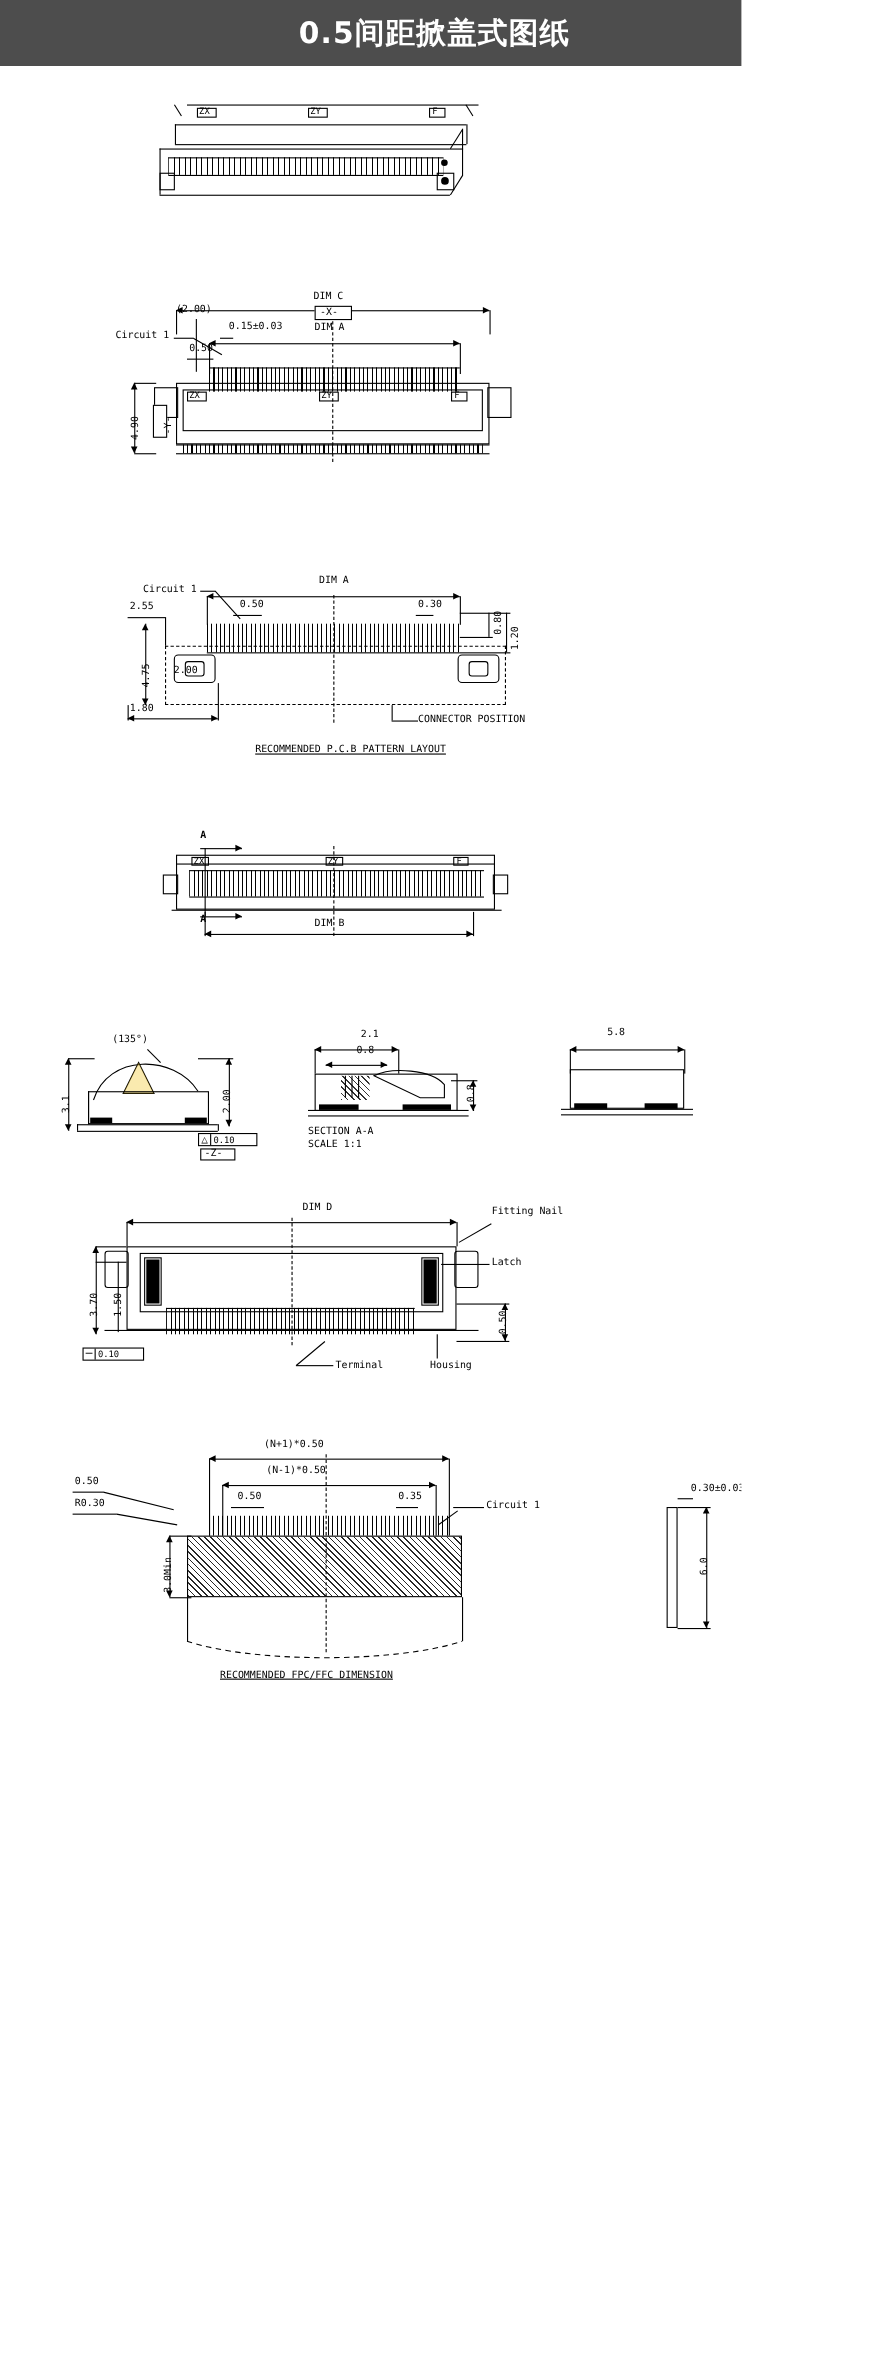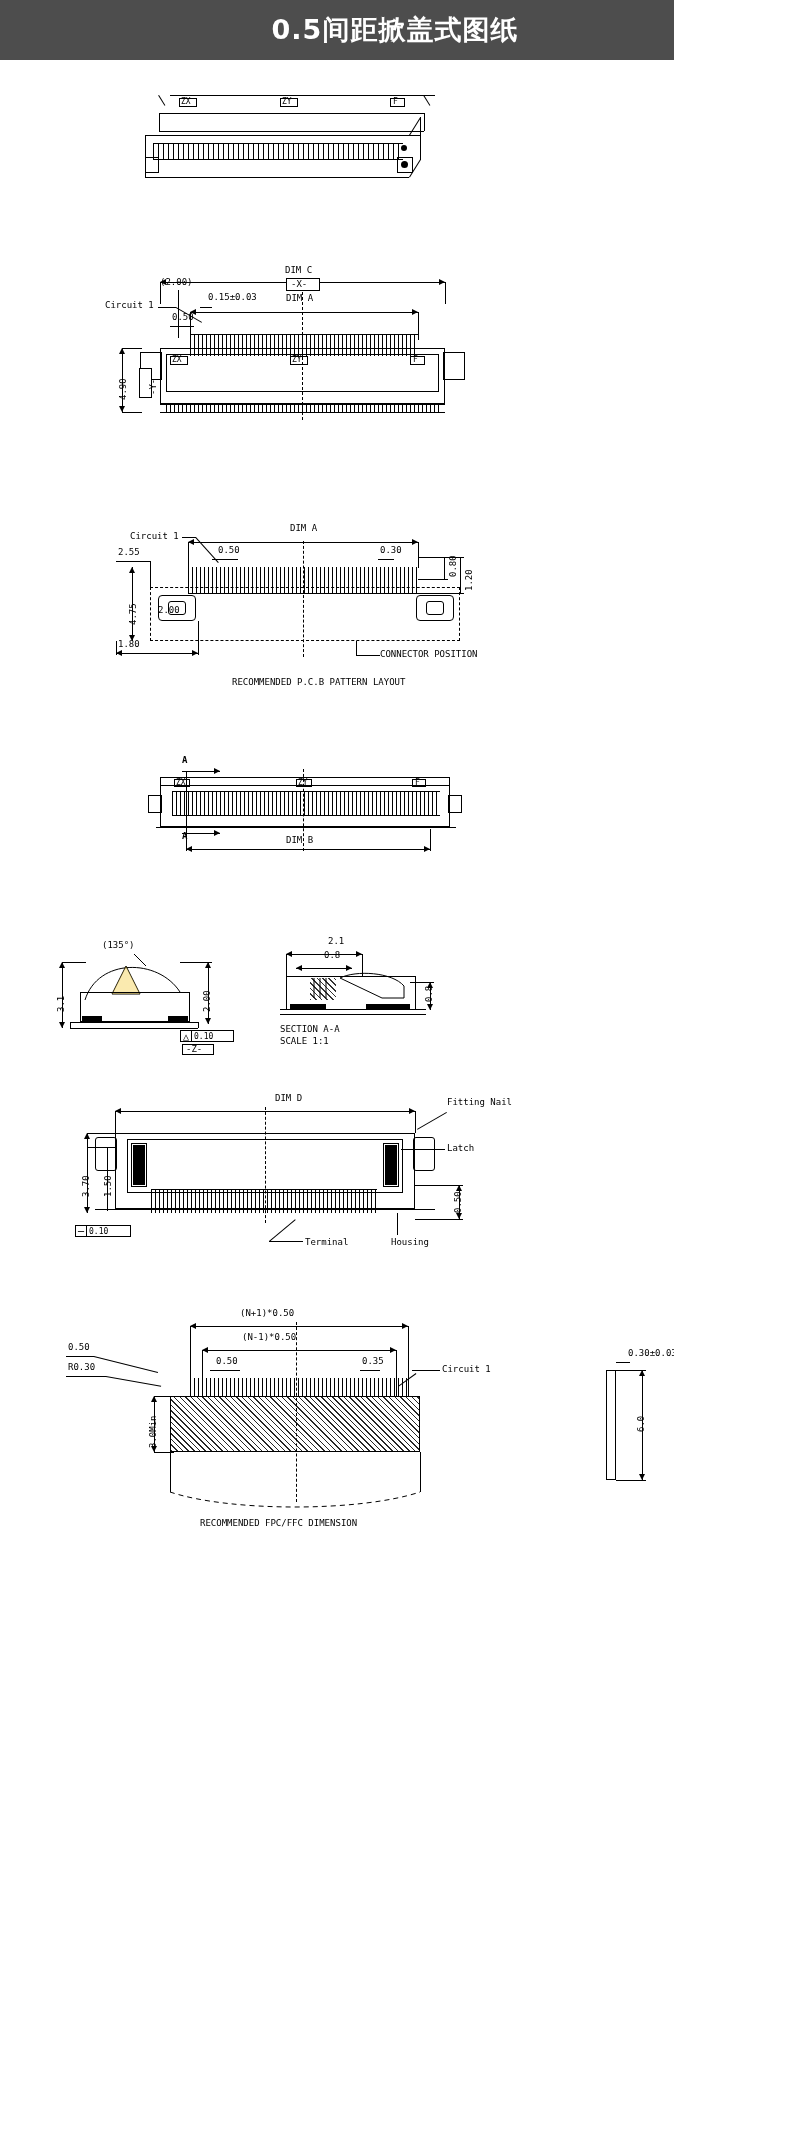--- a/index.html
+++ b/index.html
@@ -28,21 +28,21 @@
   .ctr{position:absolute;border-top:1px dashed #000;}
   .arrowL,.arrowR{position:absolute;width:0;height:0;border-top:3px solid transparent;border-bottom:3px solid transparent;}
   .arrowL{border-right:6px solid #000;}
   .arrowR{border-left:6px solid #000;}
   .arrowU,.arrowD{position:absolute;width:0;height:0;border-left:3px solid transparent;border-right:3px solid transparent;}
   .arrowU{border-bottom:6px solid #000;}
   .arrowD{border-top:6px solid #000;}
   .gdt{position:absolute;border:1px solid #000;height:12px;display:flex;align-items:center;font-family:"DejaVu Sans Mono",monospace;font-size:8px;box-sizing:border-box;}
   .gdt span{padding:0 2px;}
   .gdt .sep{border-left:1px solid #000;height:100%;display:flex;align-items:center;}
-  .cap{position:absolute;font-family:"DejaVu Sans Mono",monospace;font-size:9px;white-space:nowrap;}
+  .cap{position:absolute;font-family:"DejaVu Sans Mono",monospace;font-size:9px;text-decoration:underline;white-space:nowrap;}
 </style>
 </head>
 <body>
 
 <div class="page">
 
   <div class="header">
     <div class="title">0.5间距掀盖式图纸</div>
   </div>
 
@@ -303,20 +303,33 @@
     <div class="ln v" style="left:160px;top:62px;height:28px;"></div>
     <div class="arrowU" style="left:157px;top:62px;"></div>
     <div class="arrowD" style="left:157px;top:84px;"></div>
     <div class="lbl rot" style="left:154px;top:82px;">0.8</div>
     <div class="ln h" style="left:140px;top:62px;width:24px;"></div>
 
     <div class="lbl" style="left:10px;top:104px;">SECTION A-A</div>
     <div class="lbl" style="left:10px;top:116px;">SCALE      1:1</div>
   </div>
 
+  <div class="blk" style="left:500px;top:920px;width:160px;height:120px;">
+    <div class="lbl" style="left:52px;top:14px;">5.8</div>
+    <div class="ln h" style="left:18px;top:34px;width:104px;"></div>
+    <div class="arrowL" style="left:18px;top:31px;"></div>
+    <div class="arrowR" style="left:116px;top:31px;"></div>
+    <div class="ln v" style="left:18px;top:34px;height:22px;"></div>
+    <div class="ln v" style="left:122px;top:34px;height:22px;"></div>
+    <div class="box" style="left:18px;top:52px;width:104px;height:36px;"></div>
+    <div class="ln h" style="left:10px;top:88px;width:120px;"></div>
+    <div class="ln h" style="left:10px;top:93px;width:120px;"></div>
+    <div class="fill" style="position:absolute;left:22px;top:83px;width:30px;height:5px;"></div>
+    <div class="fill" style="position:absolute;left:86px;top:83px;width:30px;height:5px;"></div>
+  </div>
 
   <div class="blk" style="left:55px;top:1085px;width:540px;height:180px;">
 
     <div class="lbl" style="left:220px;top:8px;">DIM  D</div>
     <div class="ln h" style="left:60px;top:26px;width:300px;"></div>
     <div class="arrowL" style="left:60px;top:23px;"></div>
     <div class="arrowR" style="left:354px;top:23px;"></div>
     <div class="ln v" style="left:60px;top:26px;height:22px;"></div>
     <div class="ln v" style="left:360px;top:26px;height:22px;"></div>
 

